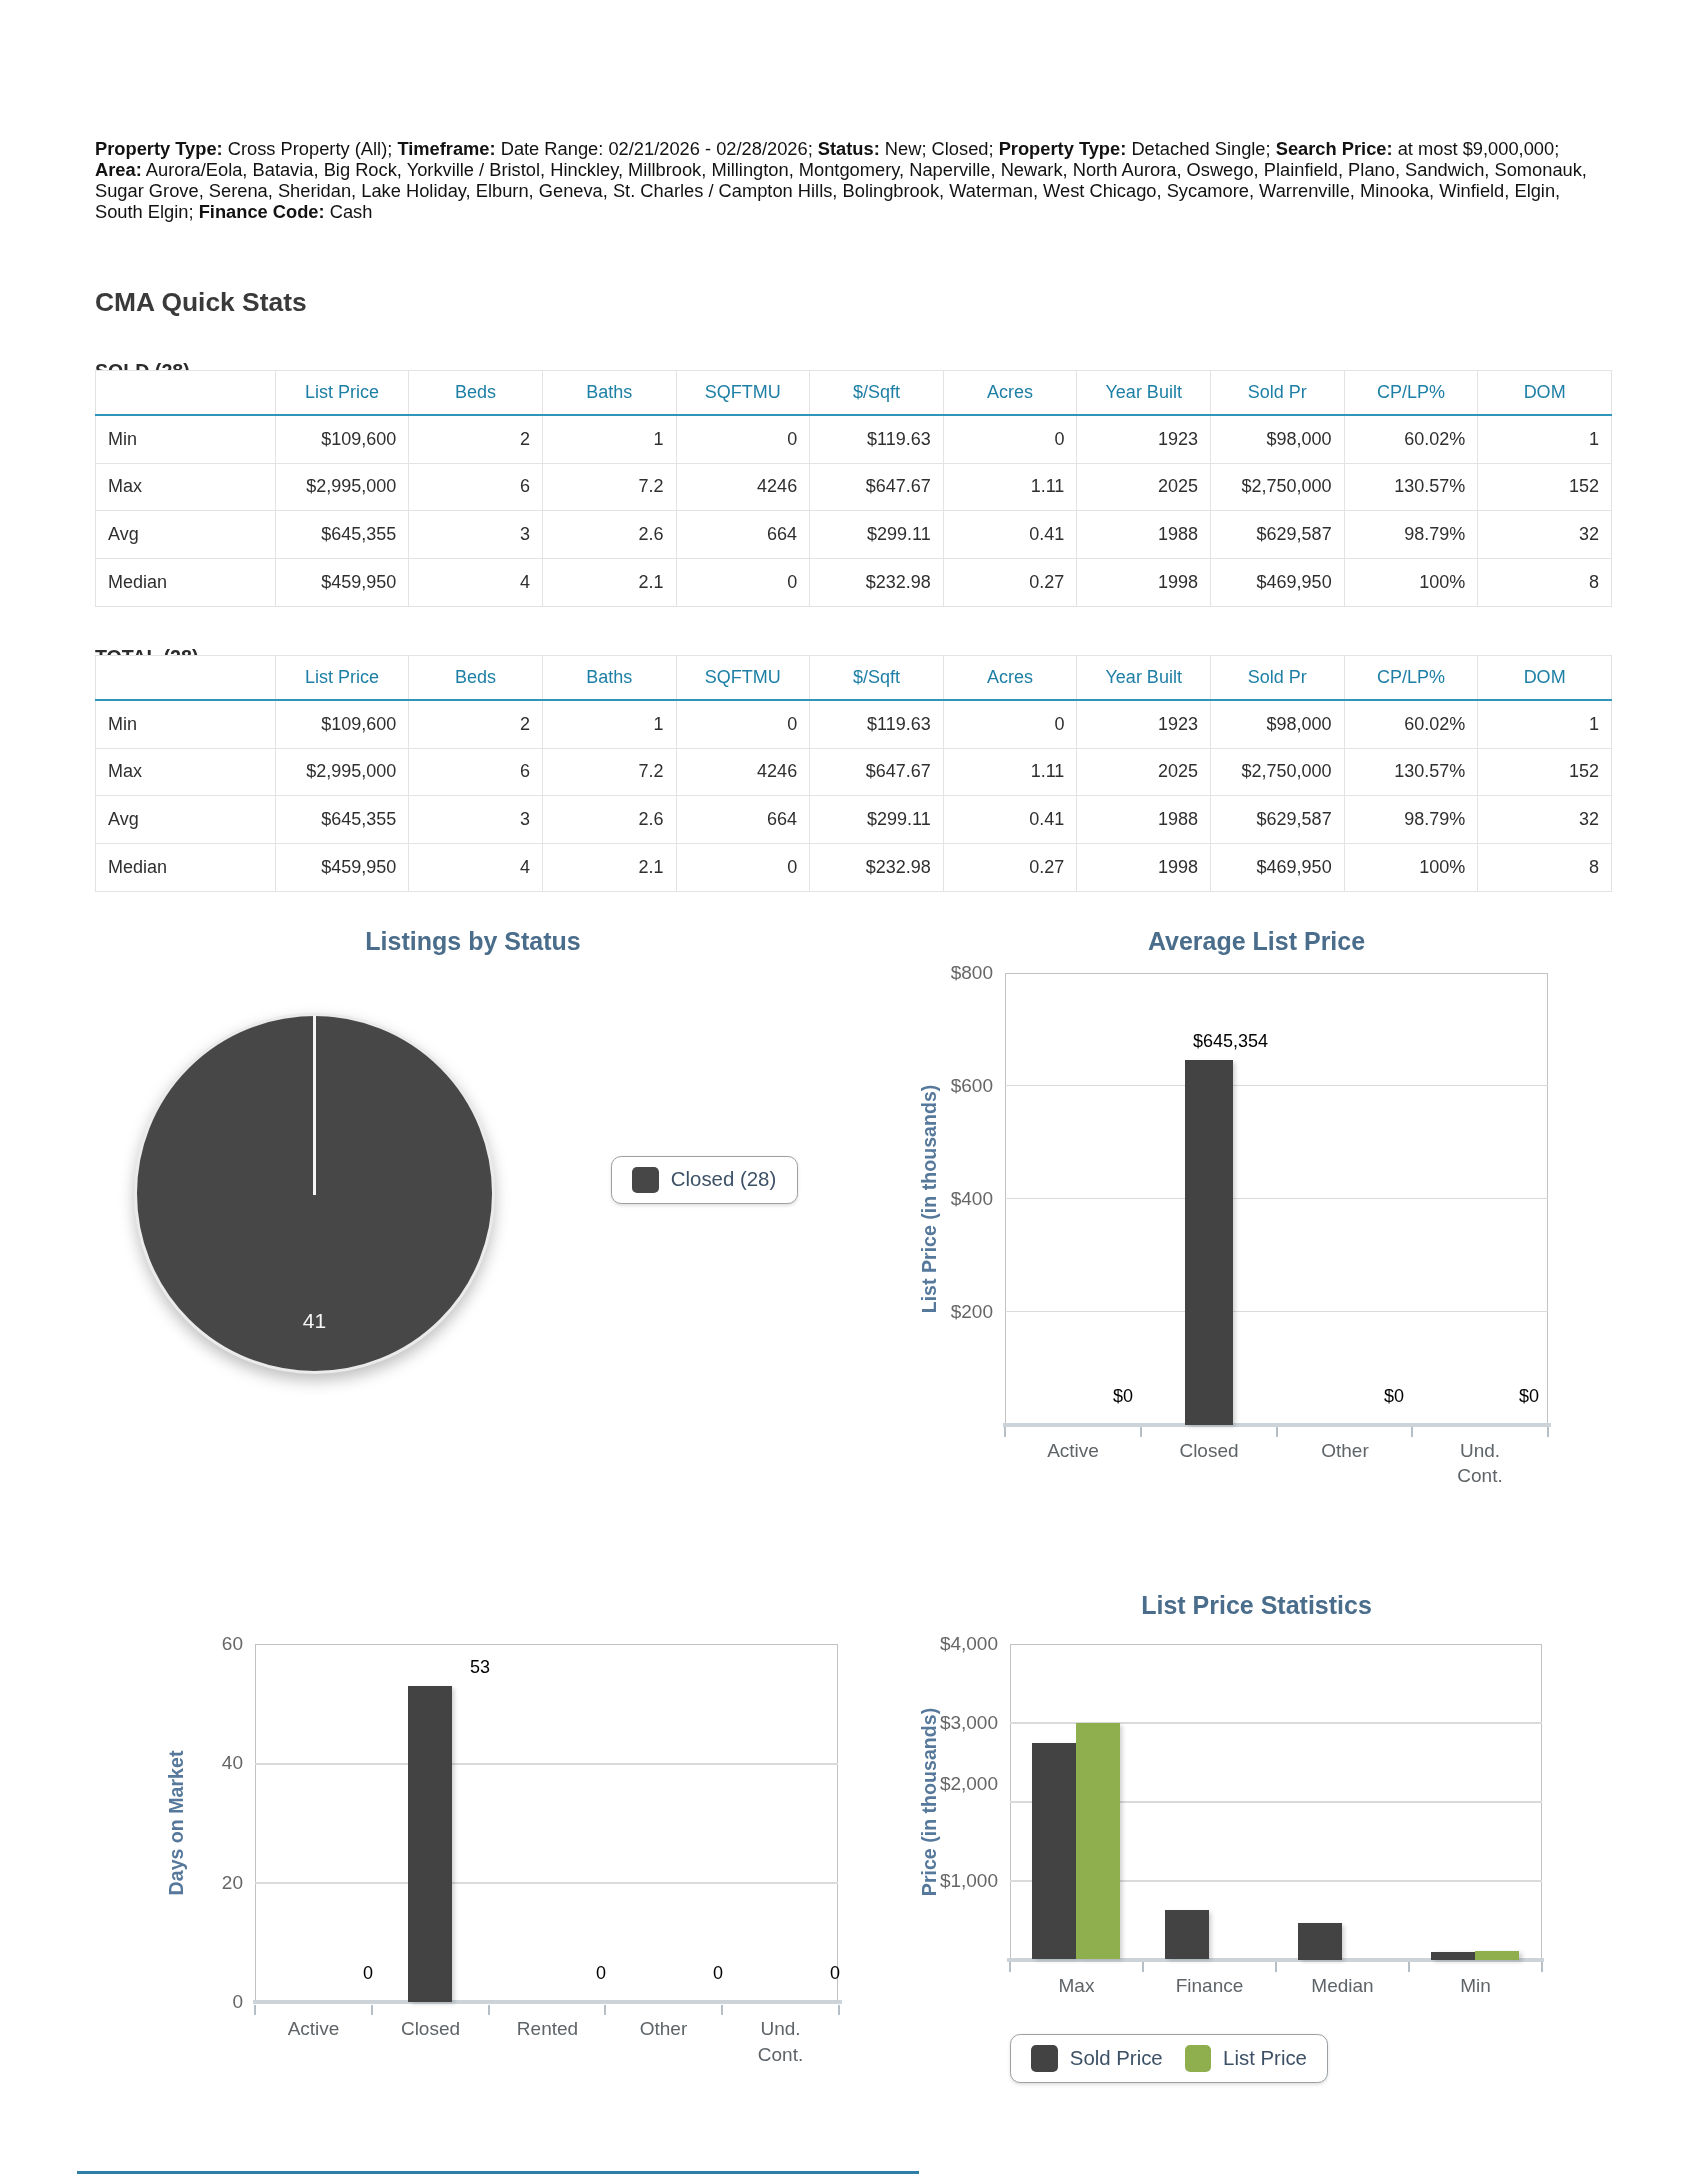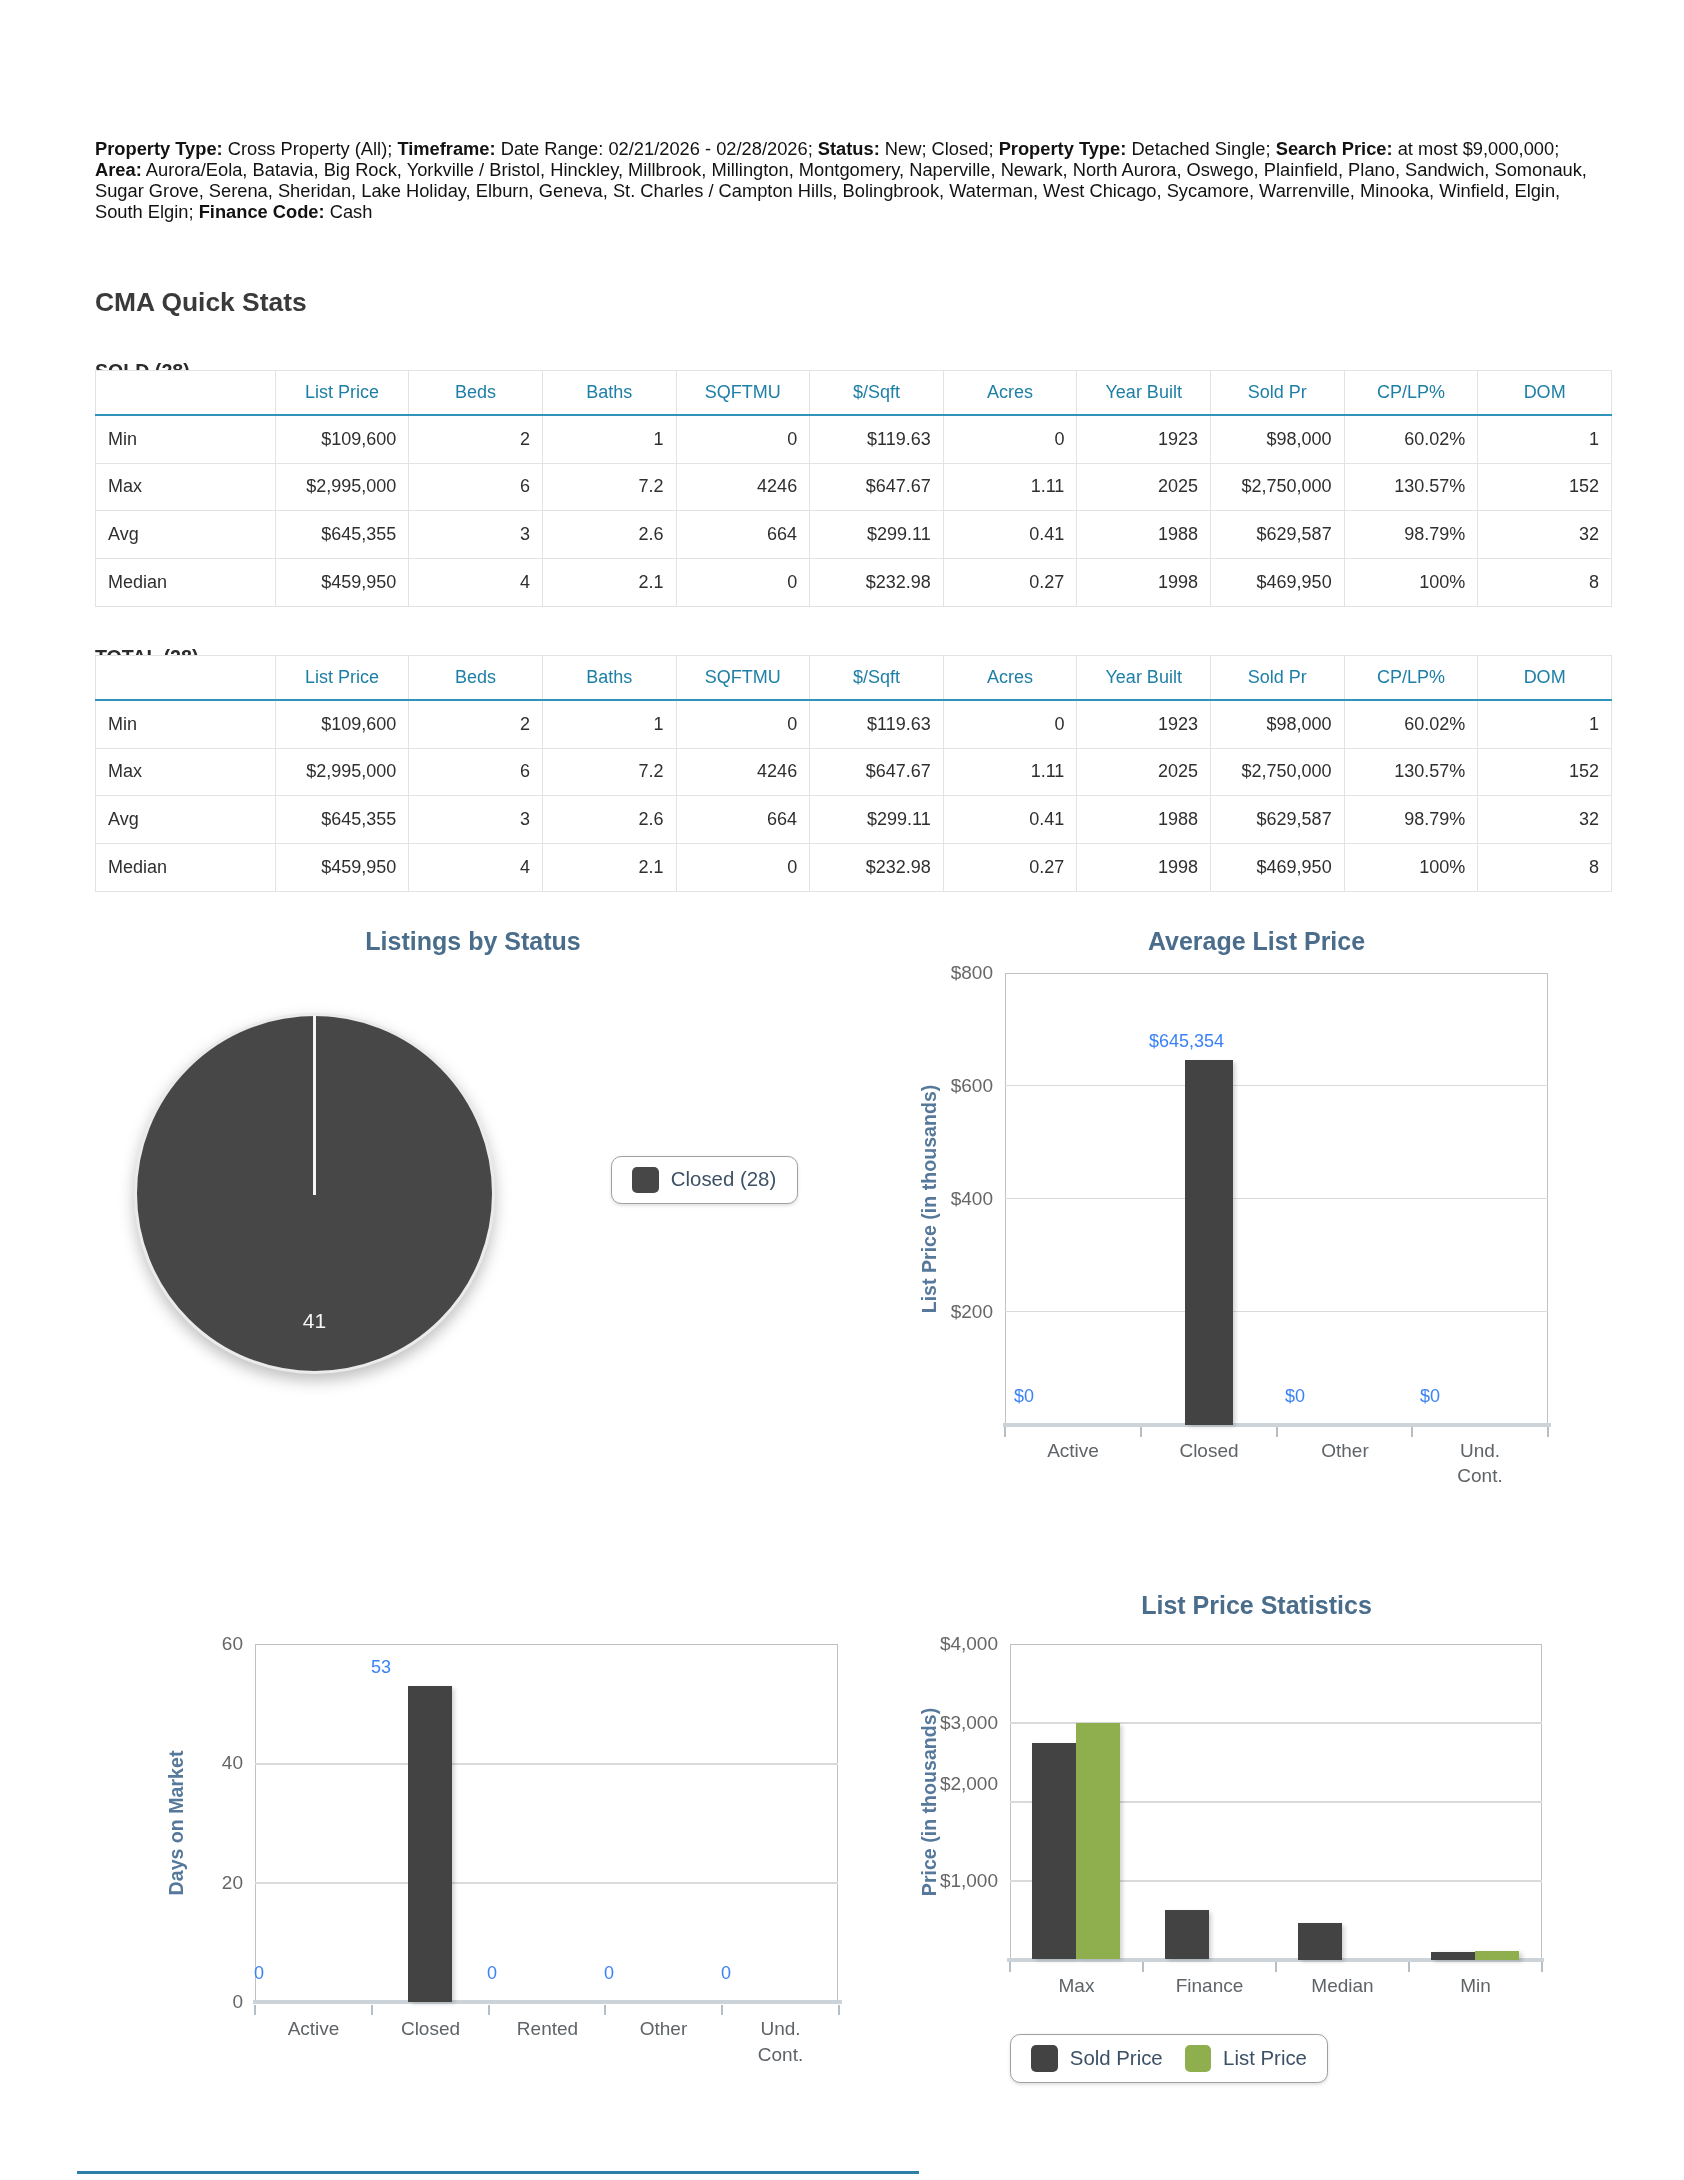--- a/index.html
+++ b/index.html
@@ -41,21 +41,21 @@
   #chart2 .chart-title,#chart3 .chart-title{top:66px;}
 
   .plot{position:absolute;border:1.7px solid #c2c2c2;background:#fff;box-sizing:border-box;}
   .gridline{position:absolute;left:0;width:100%;height:1.7px;background:#dadada;}
   .ytick{position:absolute;text-align:right;font-size:19px;color:#666;line-height:22px;}
   .ylabel{position:absolute;font-size:19.6px;font-weight:700;color:#56799b;white-space:nowrap;
           transform:translate(-50%,-50%) rotate(-90deg);}
   .baseline{position:absolute;height:4.3px;background:#ccd4d9;}
   .basetick{position:absolute;width:1.7px;height:10.2px;background:#b6bfc6;}
   .bar{position:absolute;box-shadow:3.4px 1.7px 4.3px rgba(0,0,0,0.18);}
-  .datalabel{position:absolute;text-align:left;font-size:18px;color:#3b82f6;}
+  .datalabel{position:absolute;text-align:right;font-size:18px;color:#000000;}
   .xlabel{position:absolute;text-align:center;font-size:19px;color:#5f6468;
           white-space:pre-line;line-height:25.6px;}
 
   
   #pie{position:absolute;left:39px;top:118px;width:361px;height:361px;border-radius:50%;
        background:#474747;border:3.4px solid #ebebeb;box-sizing:border-box;
        box-shadow:0 6.8px 15.3px rgba(0,0,0,0.25);}
   #pie-cut{position:absolute;left:218px;top:121px;width:2.6px;height:179px;background:#fff;opacity:.95;}
   #pie-label{position:absolute;left:177px;top:414px;width:85px;text-align:center;
              font-size:21px;color:#f5f5f5;}

